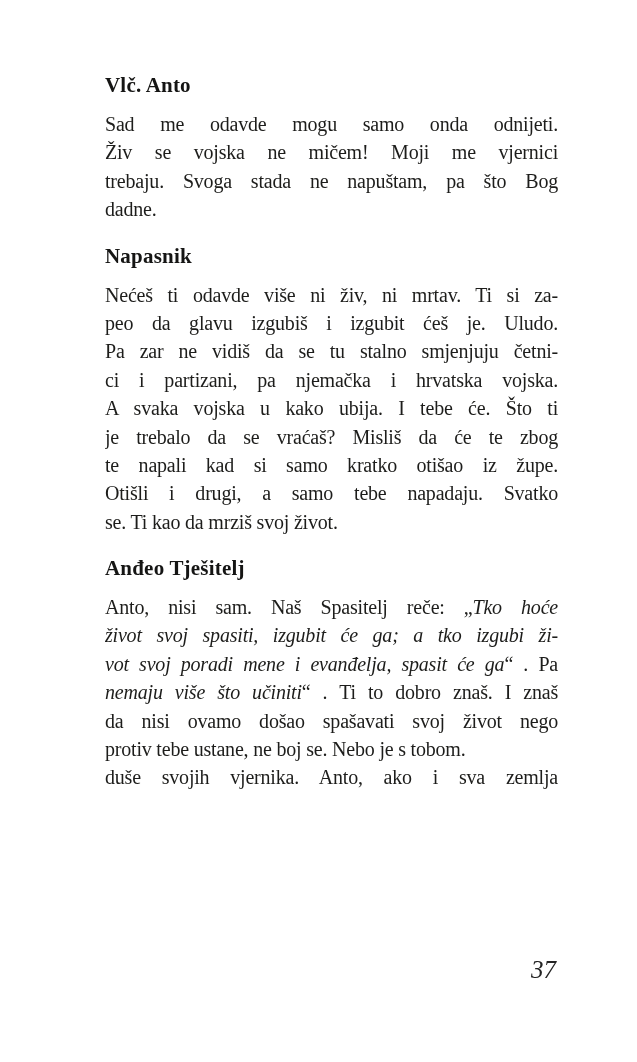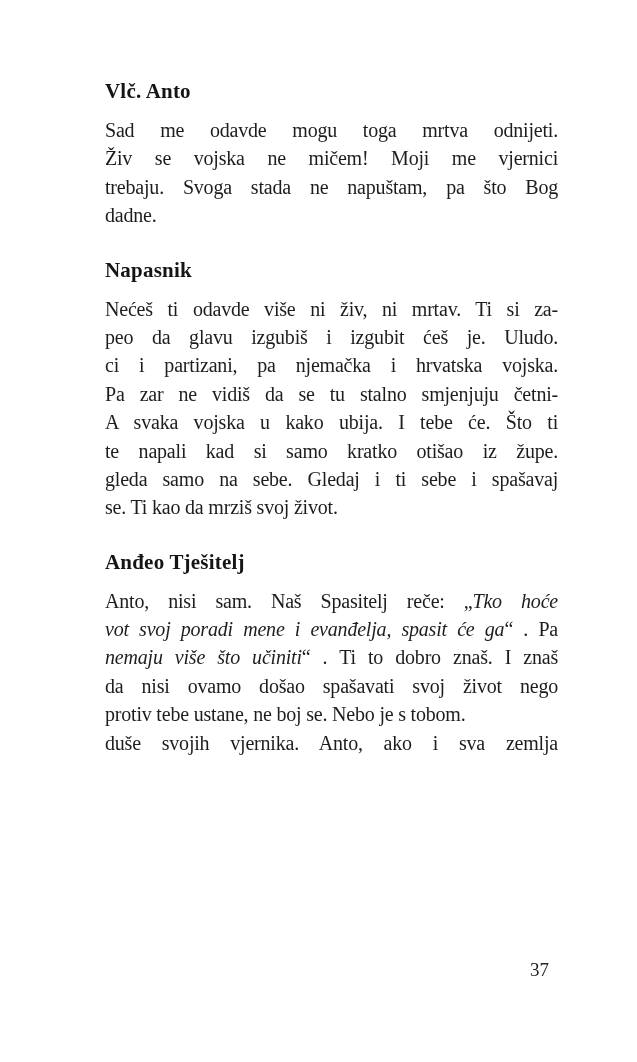--- a/index.html
+++ b/index.html
@@ -8,83 +8,86 @@
     width: 637px;
     height: 1062px;
     position: relative;
     overflow: hidden;
     font-family: "Liberation Serif", "DejaVu Serif", serif;
     color: #1d1d1b;
   }
   .content {
     position: absolute;
     left: 105px;
-    top: 79px;
+    top: 73px;
     width: 453px;
   }
   .heading {
     font-size: 21px;
     line-height: 25px;
     font-weight: bold;
     color: #151514;
     letter-spacing: 0.2px;
   }
   .para { margin-top: 12px; }
-  .para + .heading { margin-top: 28px; }
+  .para + .heading { margin-top: 20px; }
   .line {
     font-size: 20px;
     line-height: 28.4px;
     letter-spacing: -0.2px;
     text-align: justify;
     text-align-last: justify;
     -moz-text-align-last: justify;
     width: 100%;
     height: 28.4px;
     overflow: hidden;
   }
   .line.last {
     text-align-last: left;
     font-family: Liberation Serif, serif;
     -moz-text-align-last: left;
   }
   .line em { font-style: italic; }
   .page-number {
     position: absolute;
     top: 958px;
-    right: 88px;
-    font-size: 19px;
+    right: 81px;
+    font-size: 25px;
     line-height: 24px;
     color: #242424;
+    font-style: italic;
   }
 </style>
 </head>
 <body>
 
 <main class="content" id="content">
     <h2 class="heading">Vlč. Anto</h2>
     <div class="para">
-      <div class="line"><span>Sad me odavde mogu toga mrtva odnijeti.</span></div>
+      <div class="line"><span>Sad me odavde mogu samo onda odnijeti.</span></div>
       <div class="line"><span>Živ se vojska ne mičem! Moji me vjernici</span></div>
       <div class="line"><span>trebaju. Svoga stada ne napuštam, pa što Bog</span></div>
       <div class="line last"><span>dadne.</span></div>
     </div>
     <h2 class="heading">Napasnik</h2>
     <div class="para">
       <div class="line"><span>Nećeš ti odavde više ni živ, ni mrtav. Ti si za-</span></div>
       <div class="line"><span>peo da glavu izgubiš i izgubit ćeš je. Uludo.</span></div>
+      <div class="line"><span>Pa zar ne vidiš da se tu stalno smjenjuju četni-</span></div>
       <div class="line"><span>ci i partizani, pa njemačka i hrvatska vojska.</span></div>
-      <div class="line"><span>Pa zar ne vidiš da se tu stalno smjenjuju četni-</span></div>
       <div class="line"><span>A svaka vojska u kako ubija. I tebe će. Što ti</span></div>
+      <div class="line"><span>je trebalo da se vraćaš? Misliš da će te zbog</span></div>
       <div class="line"><span>te napali kad si samo kratko otišao iz župe.</span></div>
-      <div class="line"><span>gleda samo na sebe. Gledaj i ti sebe i spašavaj</span></div>
+      <div class="line"><span>Otišli i drugi, a samo tebe napadaju. Svatko</span></div>
       <div class="line last"><span>se. Ti kao da mrziš svoj život.</span></div>
     </div>
     <h2 class="heading">Anđeo Tješitelj</h2>
     <div class="para">
       <div class="line"><span>Anto, nisi sam. Naš Spasitelj reče: „</span><em>Tko hoće</em></div>
+      <div class="line"><em>život svoj spasiti, izgubit će ga; a tko izgubi ži-</em></div>
       <div class="line"><em>vot svoj poradi mene i evanđelja, spasit će ga</em><span>“ . Pa</span></div>
       <div class="line"><em>nemaju više što učiniti</em><span>“ . Ti to dobro znaš. I znaš</span></div>
       <div class="line"><span>da nisi ovamo došao spašavati svoj život nego</span></div>
       <div class="line last"><span>protiv tebe ustane, ne boj se. Nebo je s tobom.</span></div>
       <div class="line"><span>duše svojih vjernika. Anto, ako i sva zemlja</span></div>
     </div>
   </main>
 
 <div class="page-number">37</div>
 

